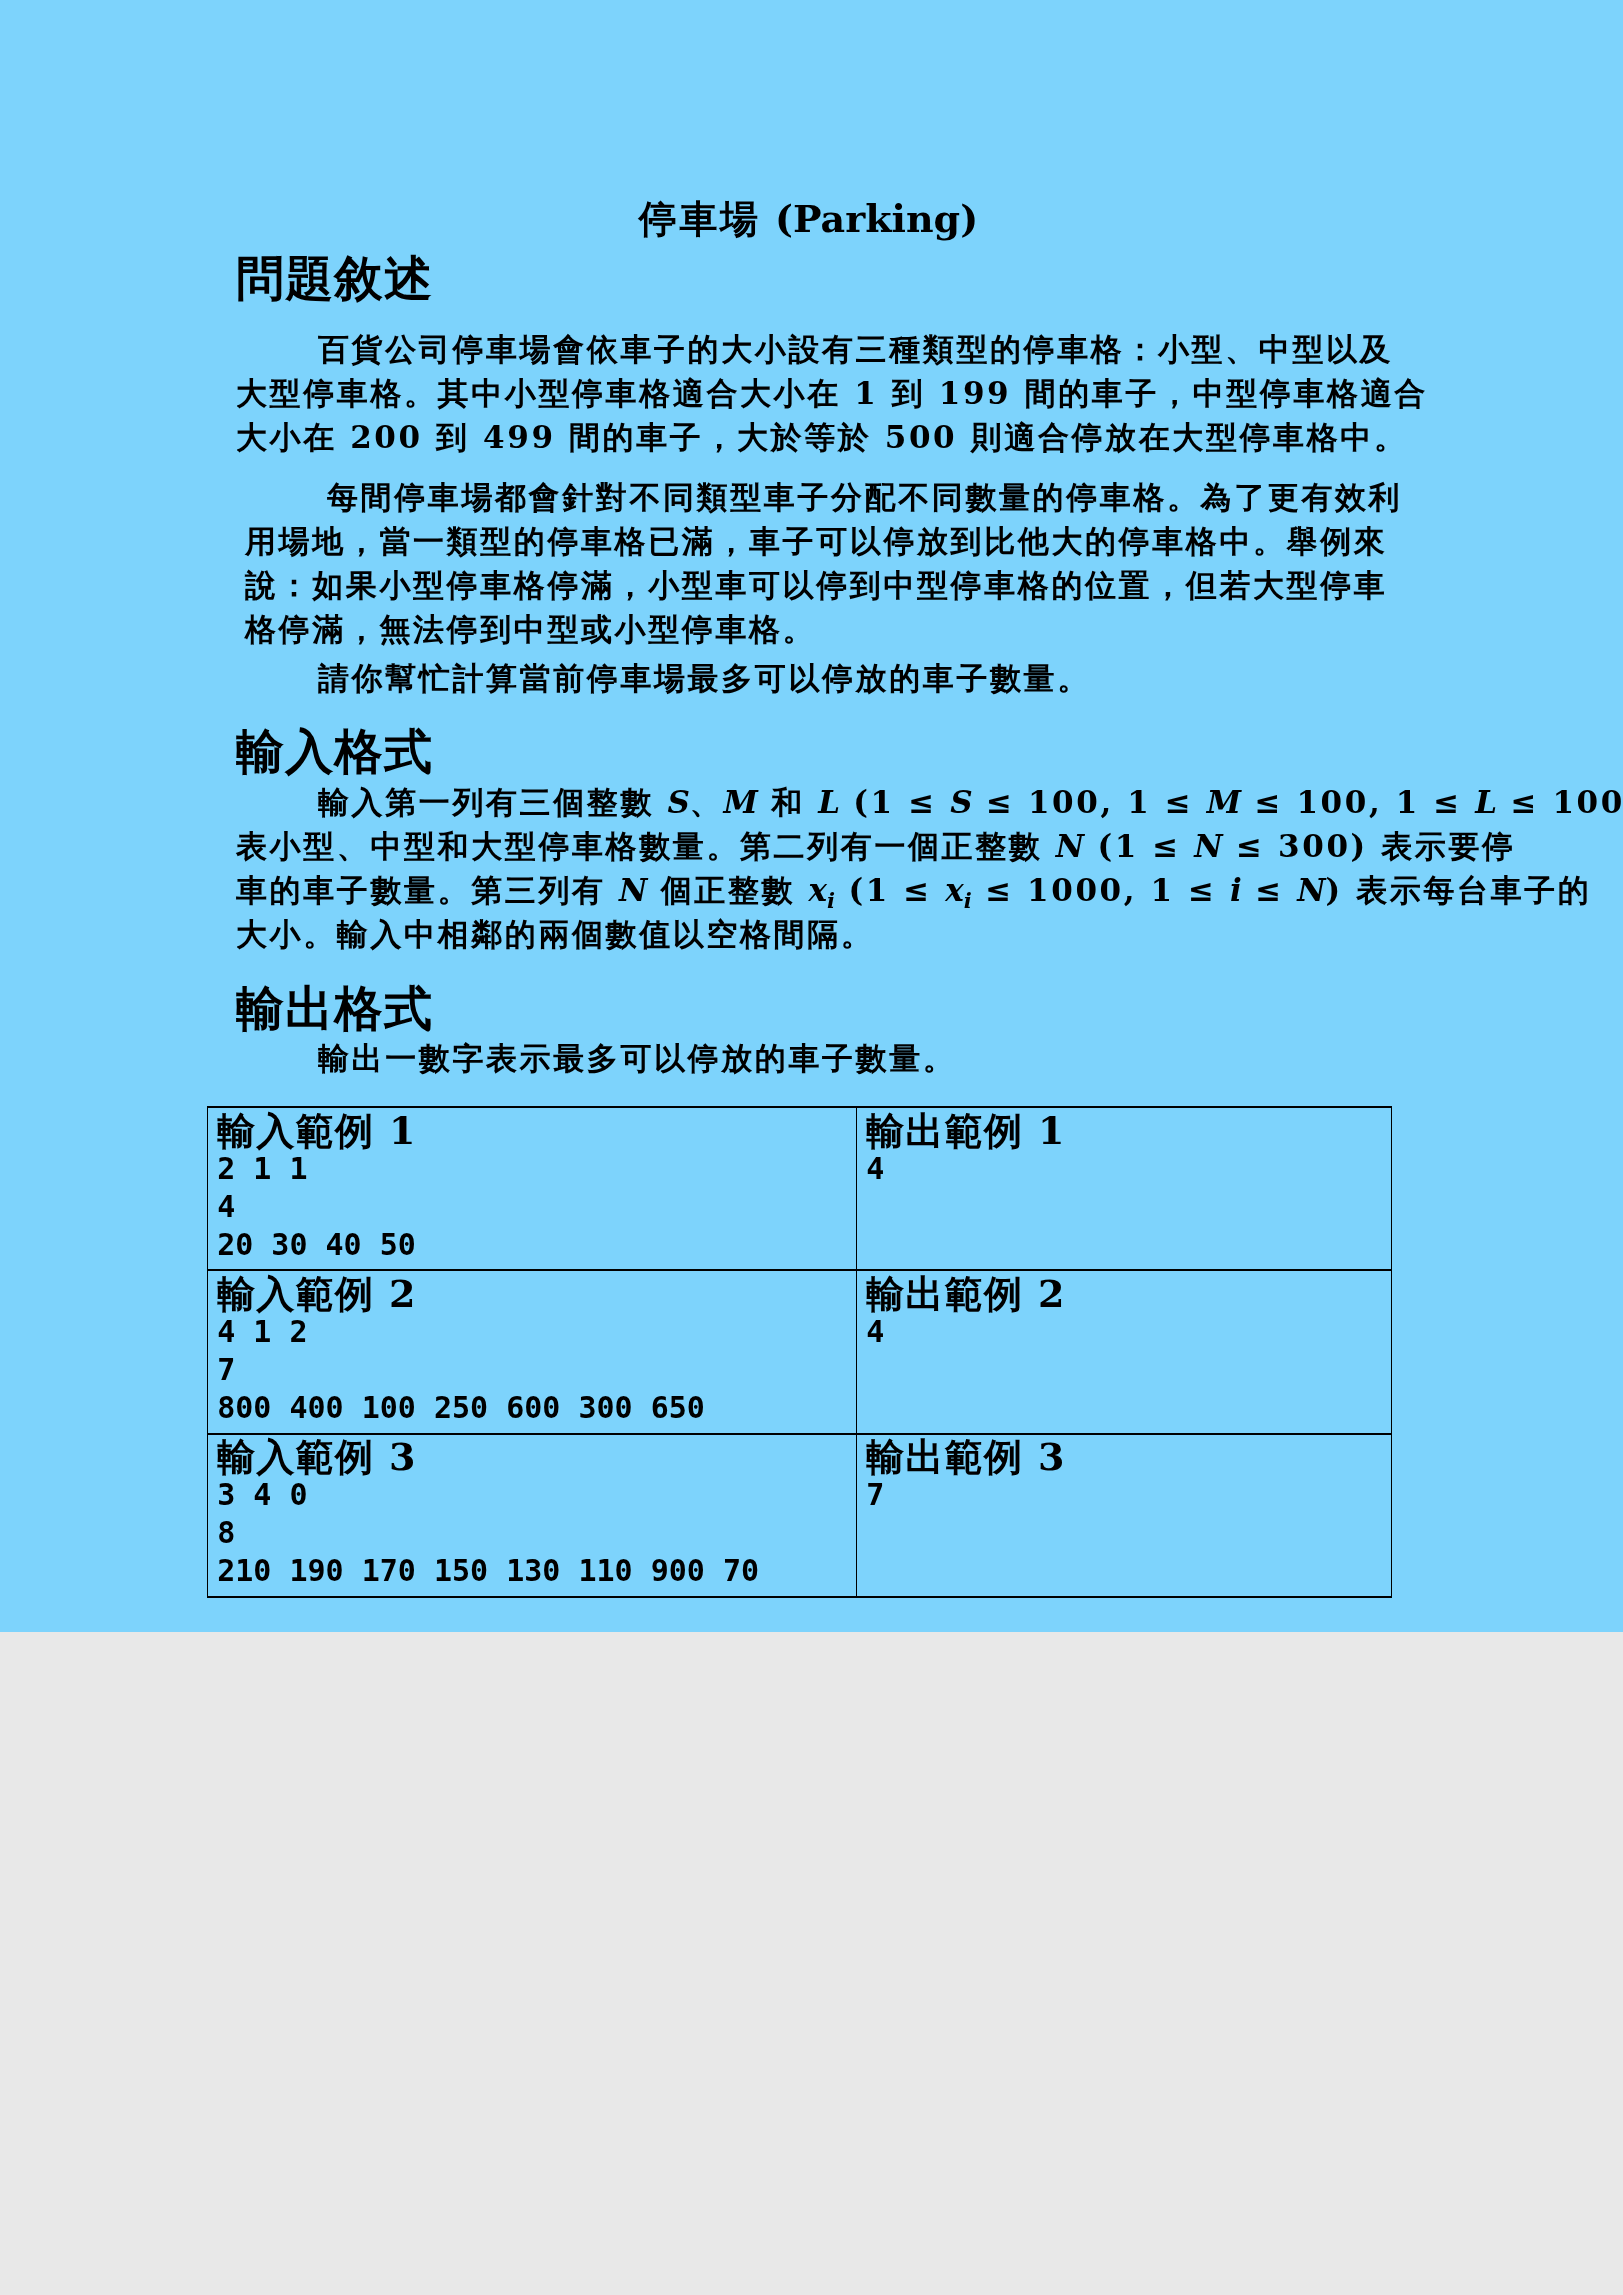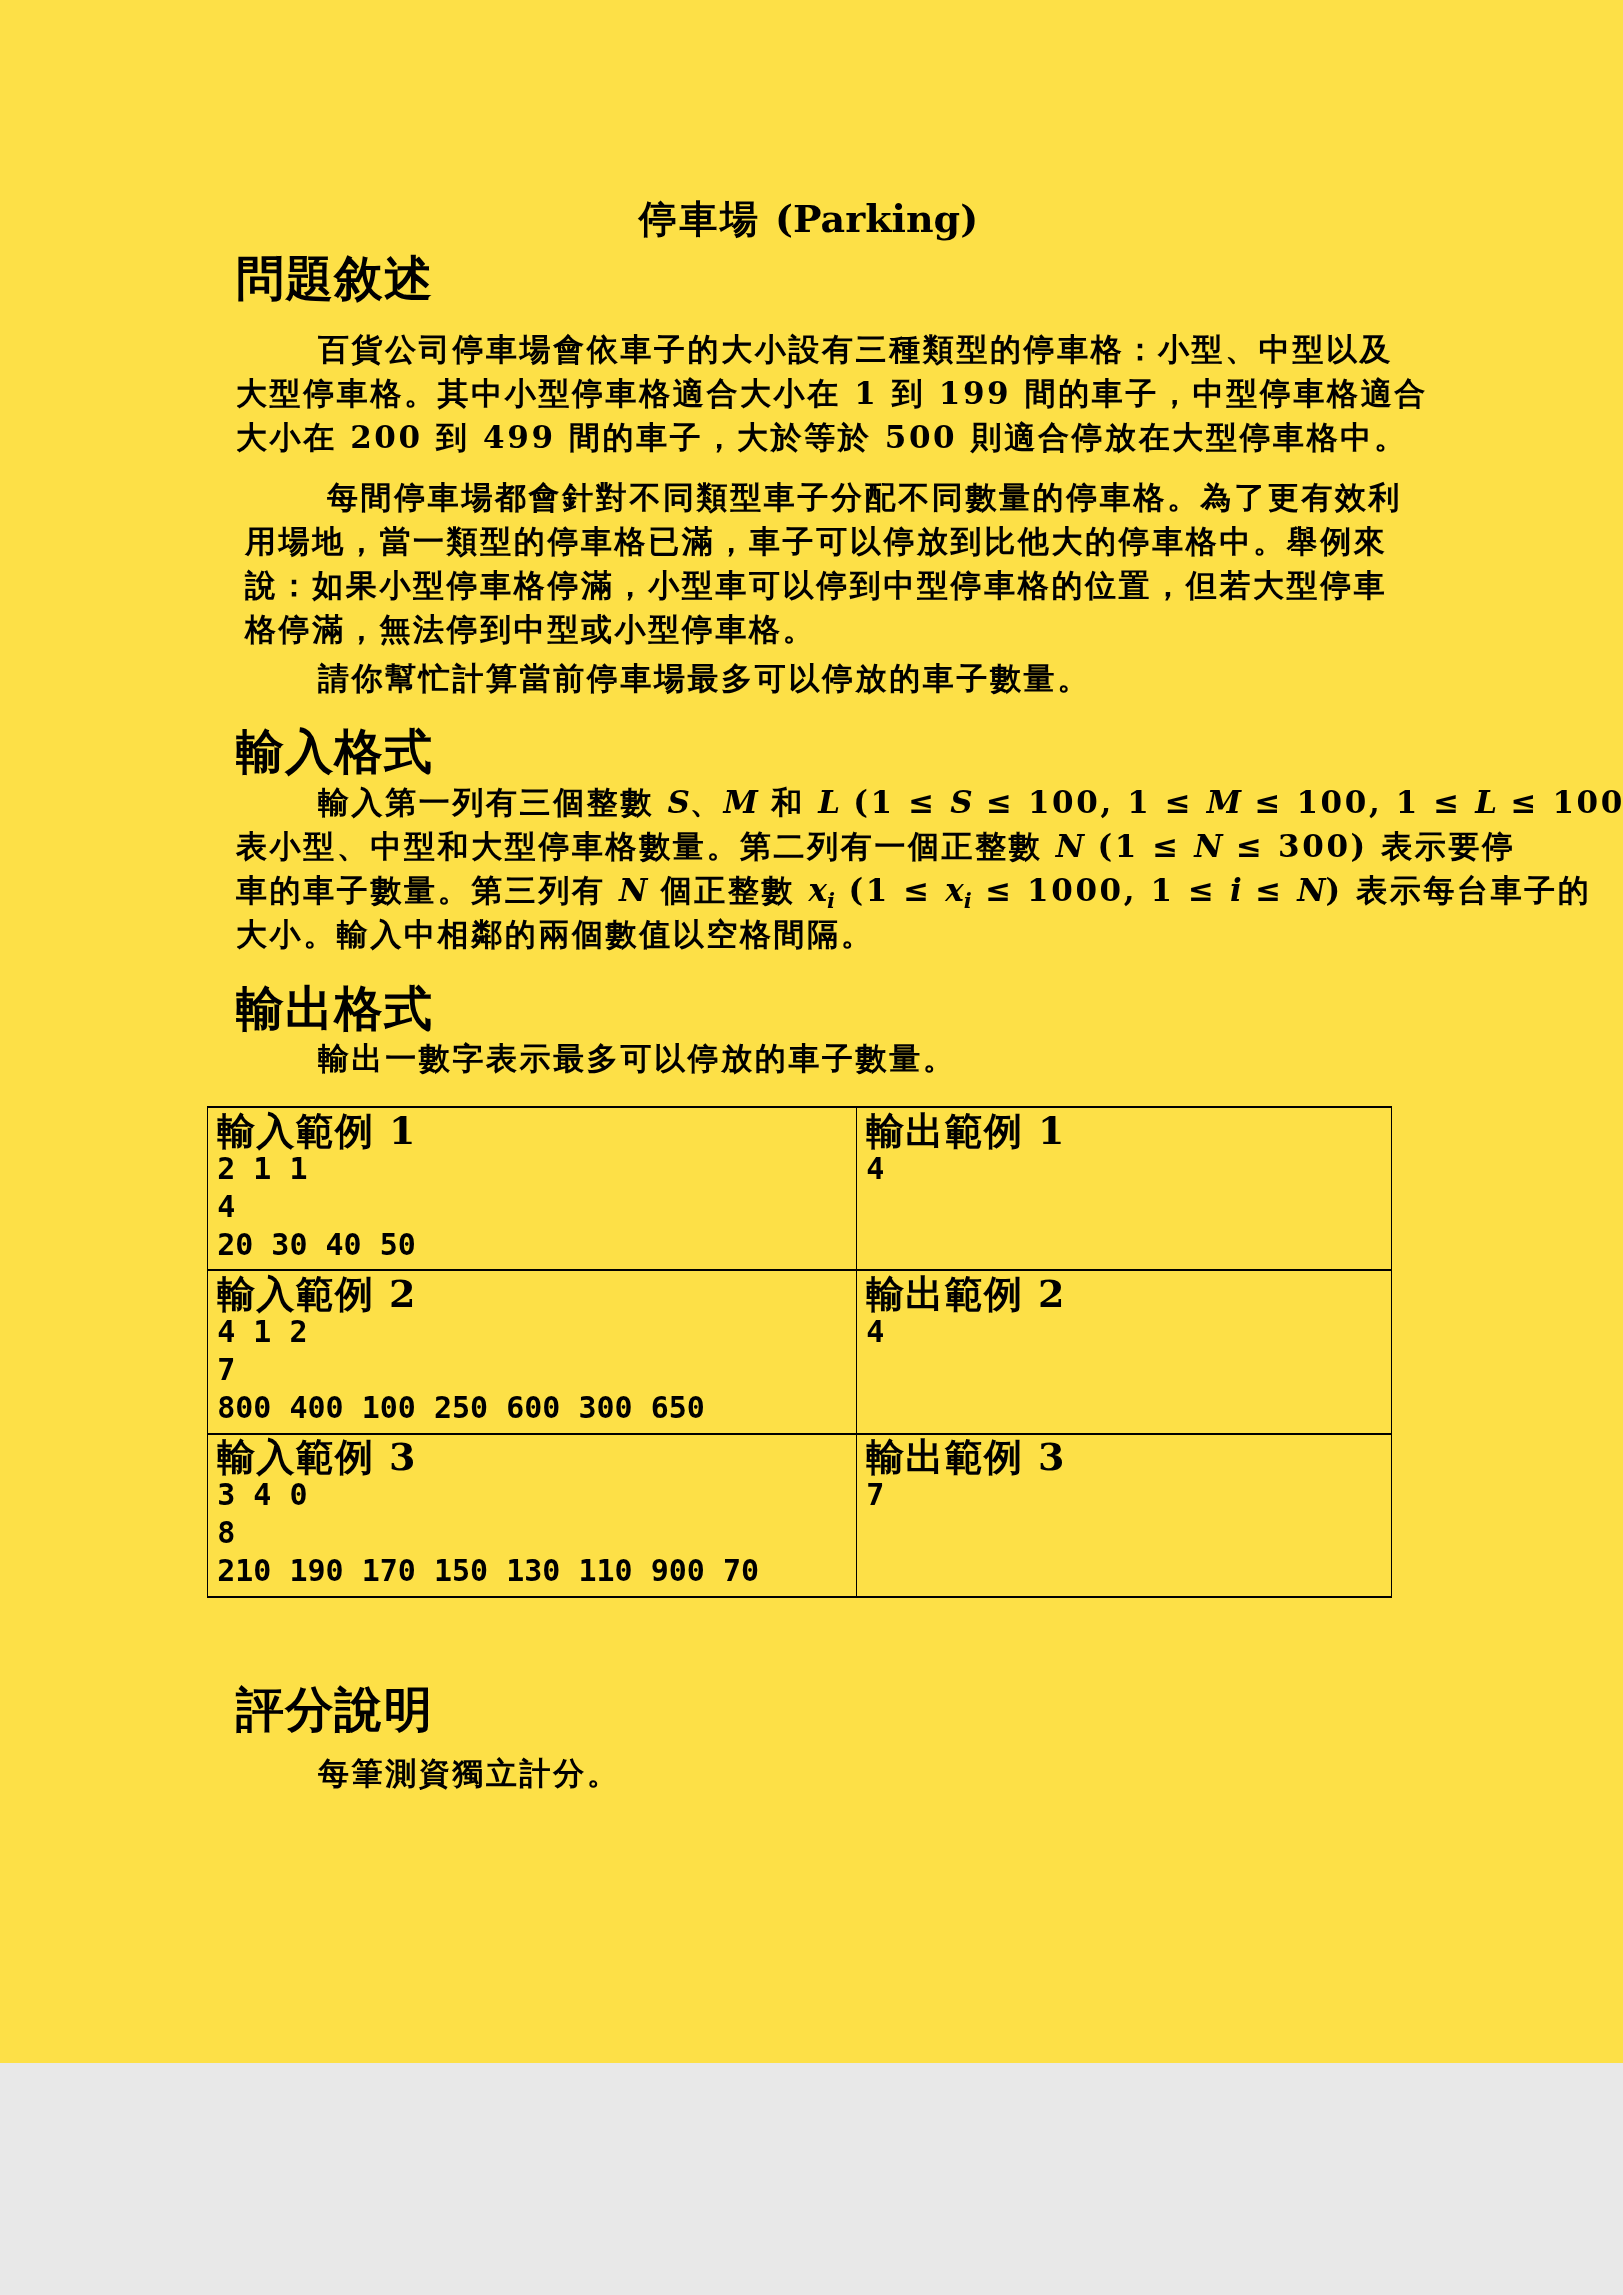--- a/index.html
+++ b/index.html
@@ -1,21 +1,21 @@
 <!DOCTYPE html>
 <html style="font-size:10.5px"><head>
 <meta charset="utf-8">
 <style>
   html, body { margin: 0; padding: 0; background: #e8e8e8; }
   .page {
     position: relative;
     width: 1623px;
-    height: 2063px;
+    height: 1632px;
     margin: 0 auto;
-    background: #fde047;
+    background: #7dd3fc;
     color: #000000;
     box-sizing: border-box;
     padding: 196px 242px 0 236px;
     font-family: "DejaVu Serif", serif;
     overflow: hidden;
   }
   
   .doc-title {
     text-align: center;
     font-size: 38px;

